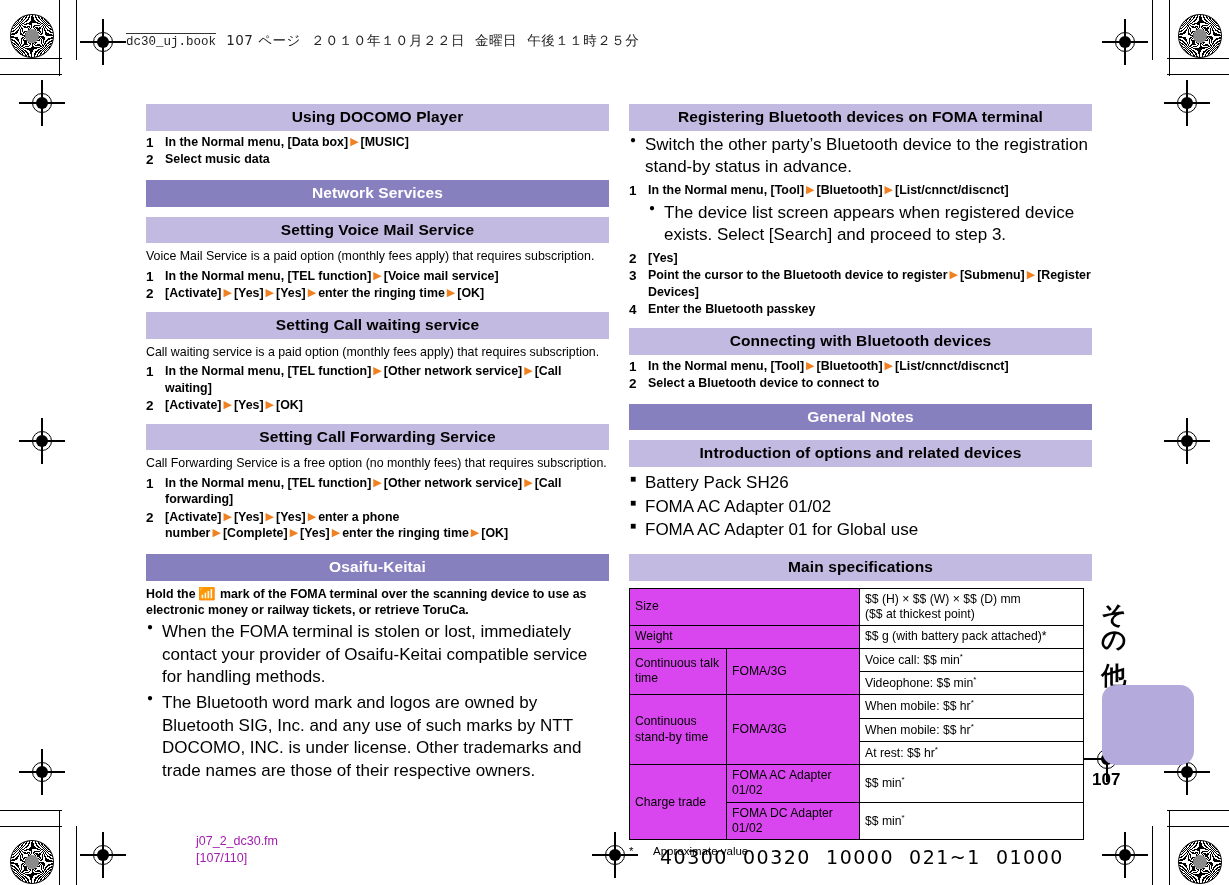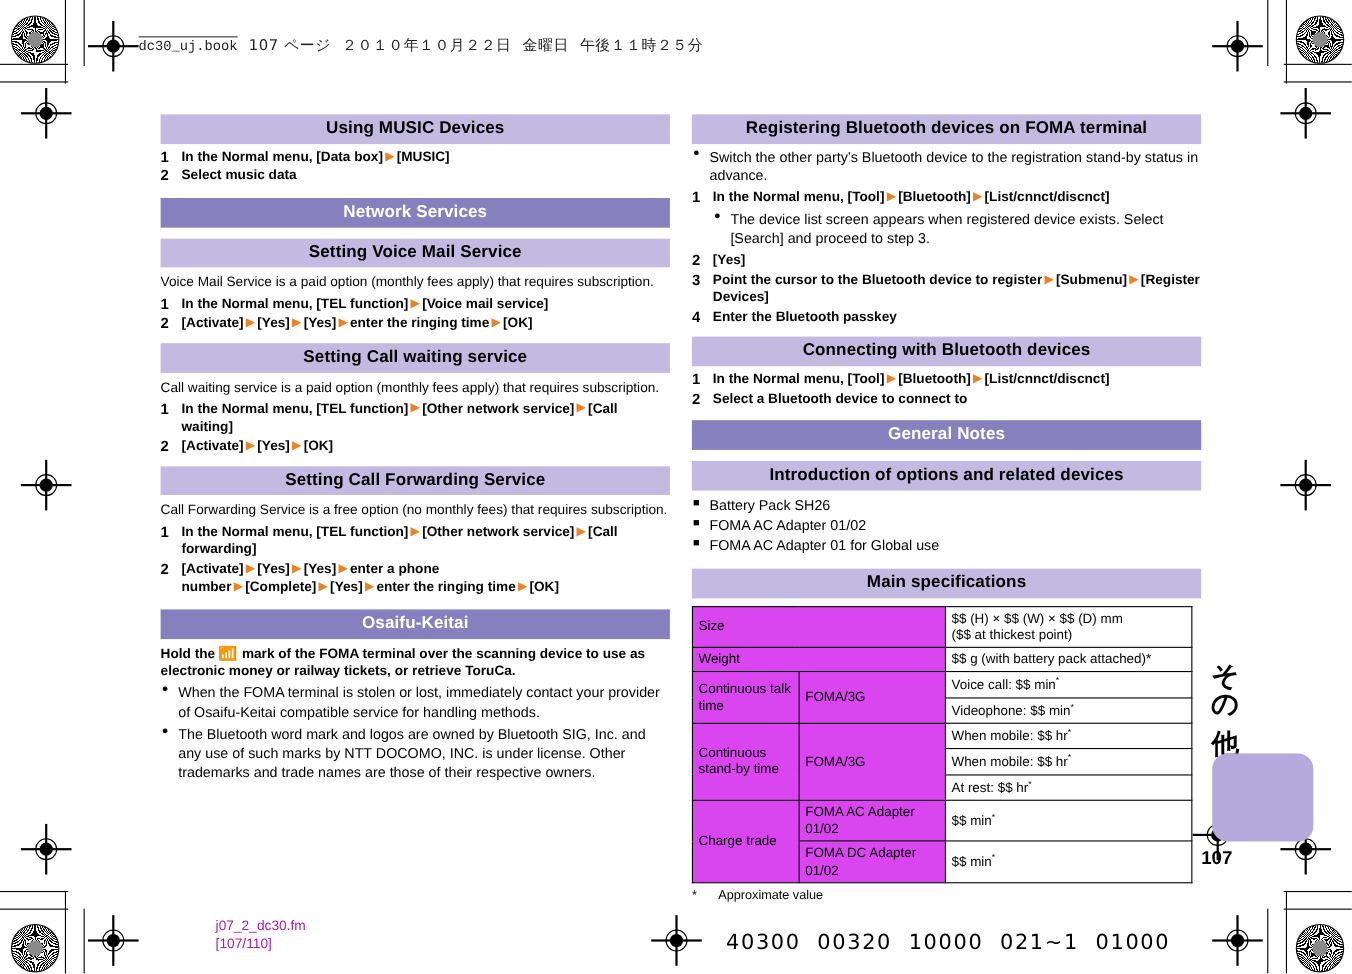--- a/index.html
+++ b/index.html
@@ -47,21 +47,21 @@
 
   .para{font-size:12.4px;color:#000;line-height:1.32;margin:5px 0 0;}
   .para.bold{font-weight:bold;}
 
   ol.steps{list-style:none;margin:3px 0 0;padding:0;}
   ol.steps li{position:relative;padding-left:19px;font-size:12.4px;font-weight:bold;
     line-height:1.33;margin-top:1px;}
   ol.steps li .num{position:absolute;left:0;top:0;font-weight:bold;font-size:13.5px;}
 
   ul.bul{list-style:none;margin:3px 0 0;padding:0;}
-  ul.bul li{position:relative;padding-left:16px;font-size:13px;line-height:1.33;margin-top:1px;}
+  ul.bul li{position:relative;padding-left:16px;font-size:17px;line-height:1.33;margin-top:1px;}
   ul.bul li::before{content:"\25CF";position:absolute;left:1px;top:-1px;font-size:10px;}
   ul.bul.sub{margin-left:19px;}
   ul.bul.sq li::before{content:"\25A0";font-size:10px;left:1px;top:0px;}
 
   .arw{color:#f08020;font-size:11px;padding:0 2px;vertical-align:1px;}
   .fmark{display:inline-block;font-family:"DejaVu Sans",sans-serif;font-weight:normal;
     transform:scaleX(1.15);padding:0 1px;}
 
   
   .optgrid{display:flex;margin-top:4px;flex-direction:column;}
@@ -200,21 +200,21 @@
   <div class="runhead">
     <span class="fname">dc30_uj.book</span>
     &nbsp;&nbsp;<span class="jp">107 ページ</span>
     &nbsp;&nbsp;<span class="jp">２０１０年１０月２２日</span>
     &nbsp;&nbsp;<span class="jp">金曜日</span>
     &nbsp;&nbsp;<span class="jp">午後１１時２５分</span>
   </div>
 
   <div class="col col-left">
 
-    <div class="hdr light">Using MUSIC Devices</div>
+    <div class="hdr light">Using DOCOMO Player</div>
     <ol class="steps">
       <li><span class="num">1</span><span>In the Normal menu, [Data box]</span><span class="arw">▶</span><span>[MUSIC]</span></li>
       <li><span class="num">2</span><span>Select music data</span></li>
     </ol>
 
     <div class="hdr dark mt">Network Services</div>
 
     <div class="hdr light mt-s">Setting Voice Mail Service</div>
     <p class="para">Voice Mail Service is a paid option (monthly fees apply) that requires subscription.</p>
     <ol class="steps">

